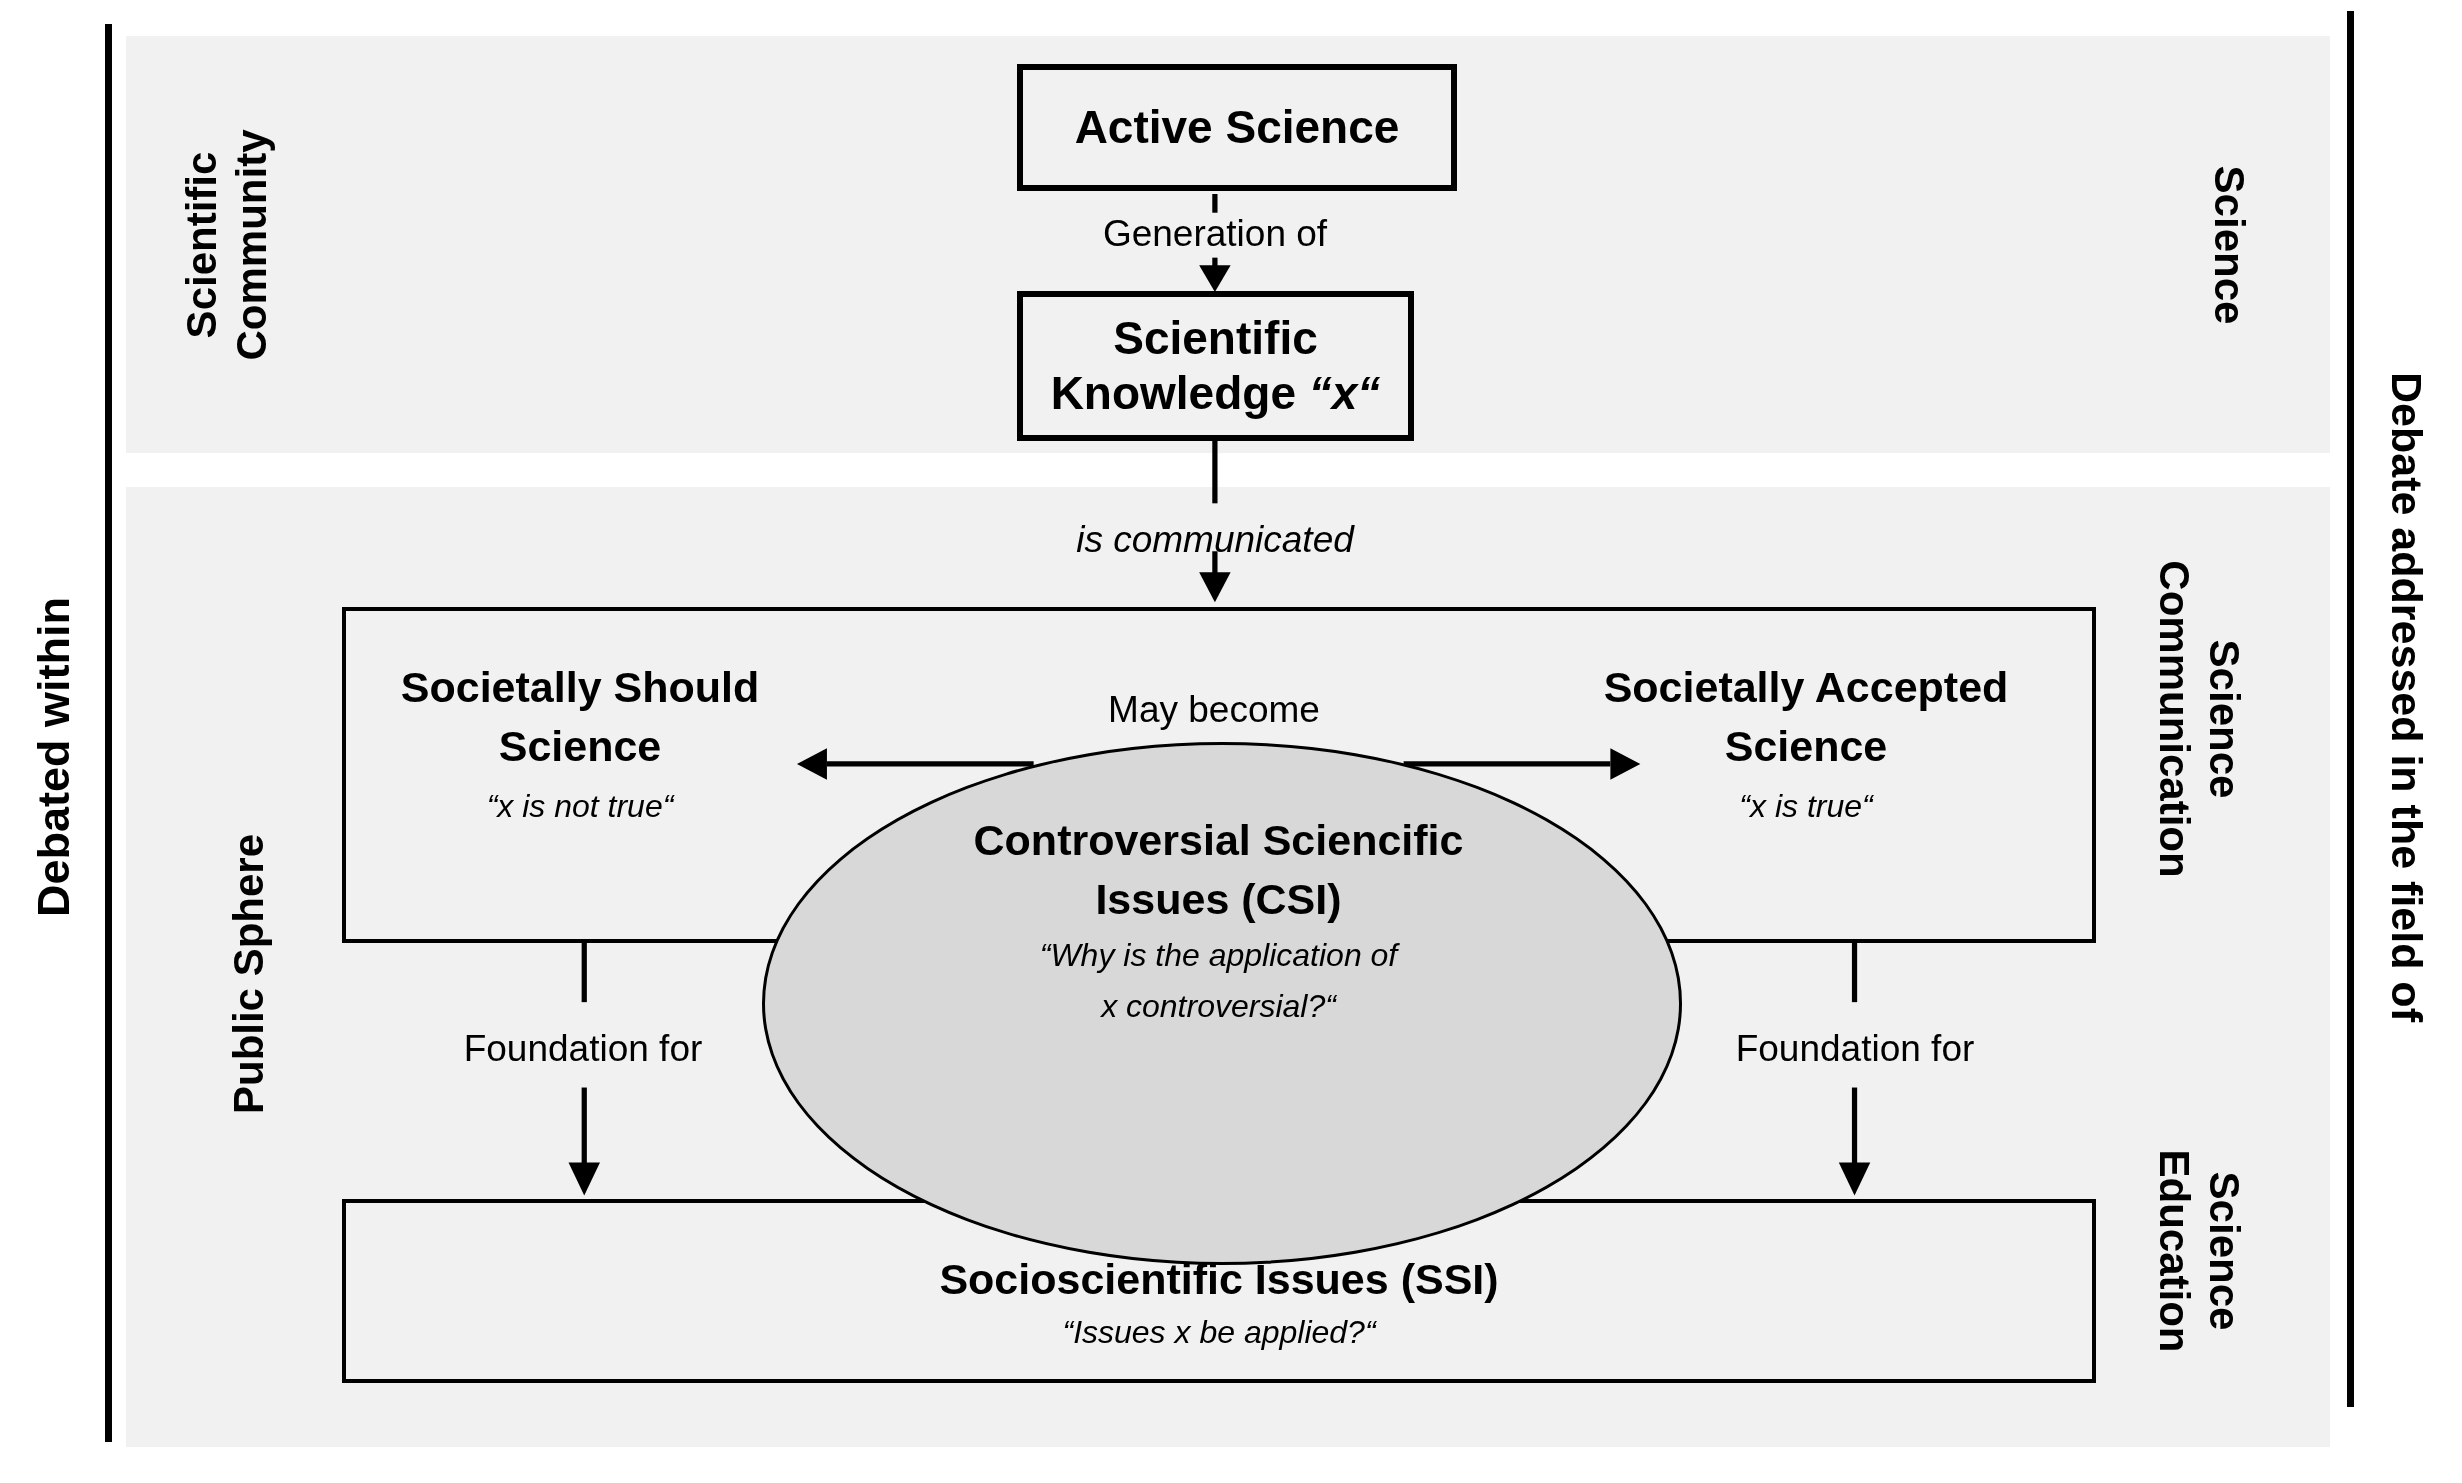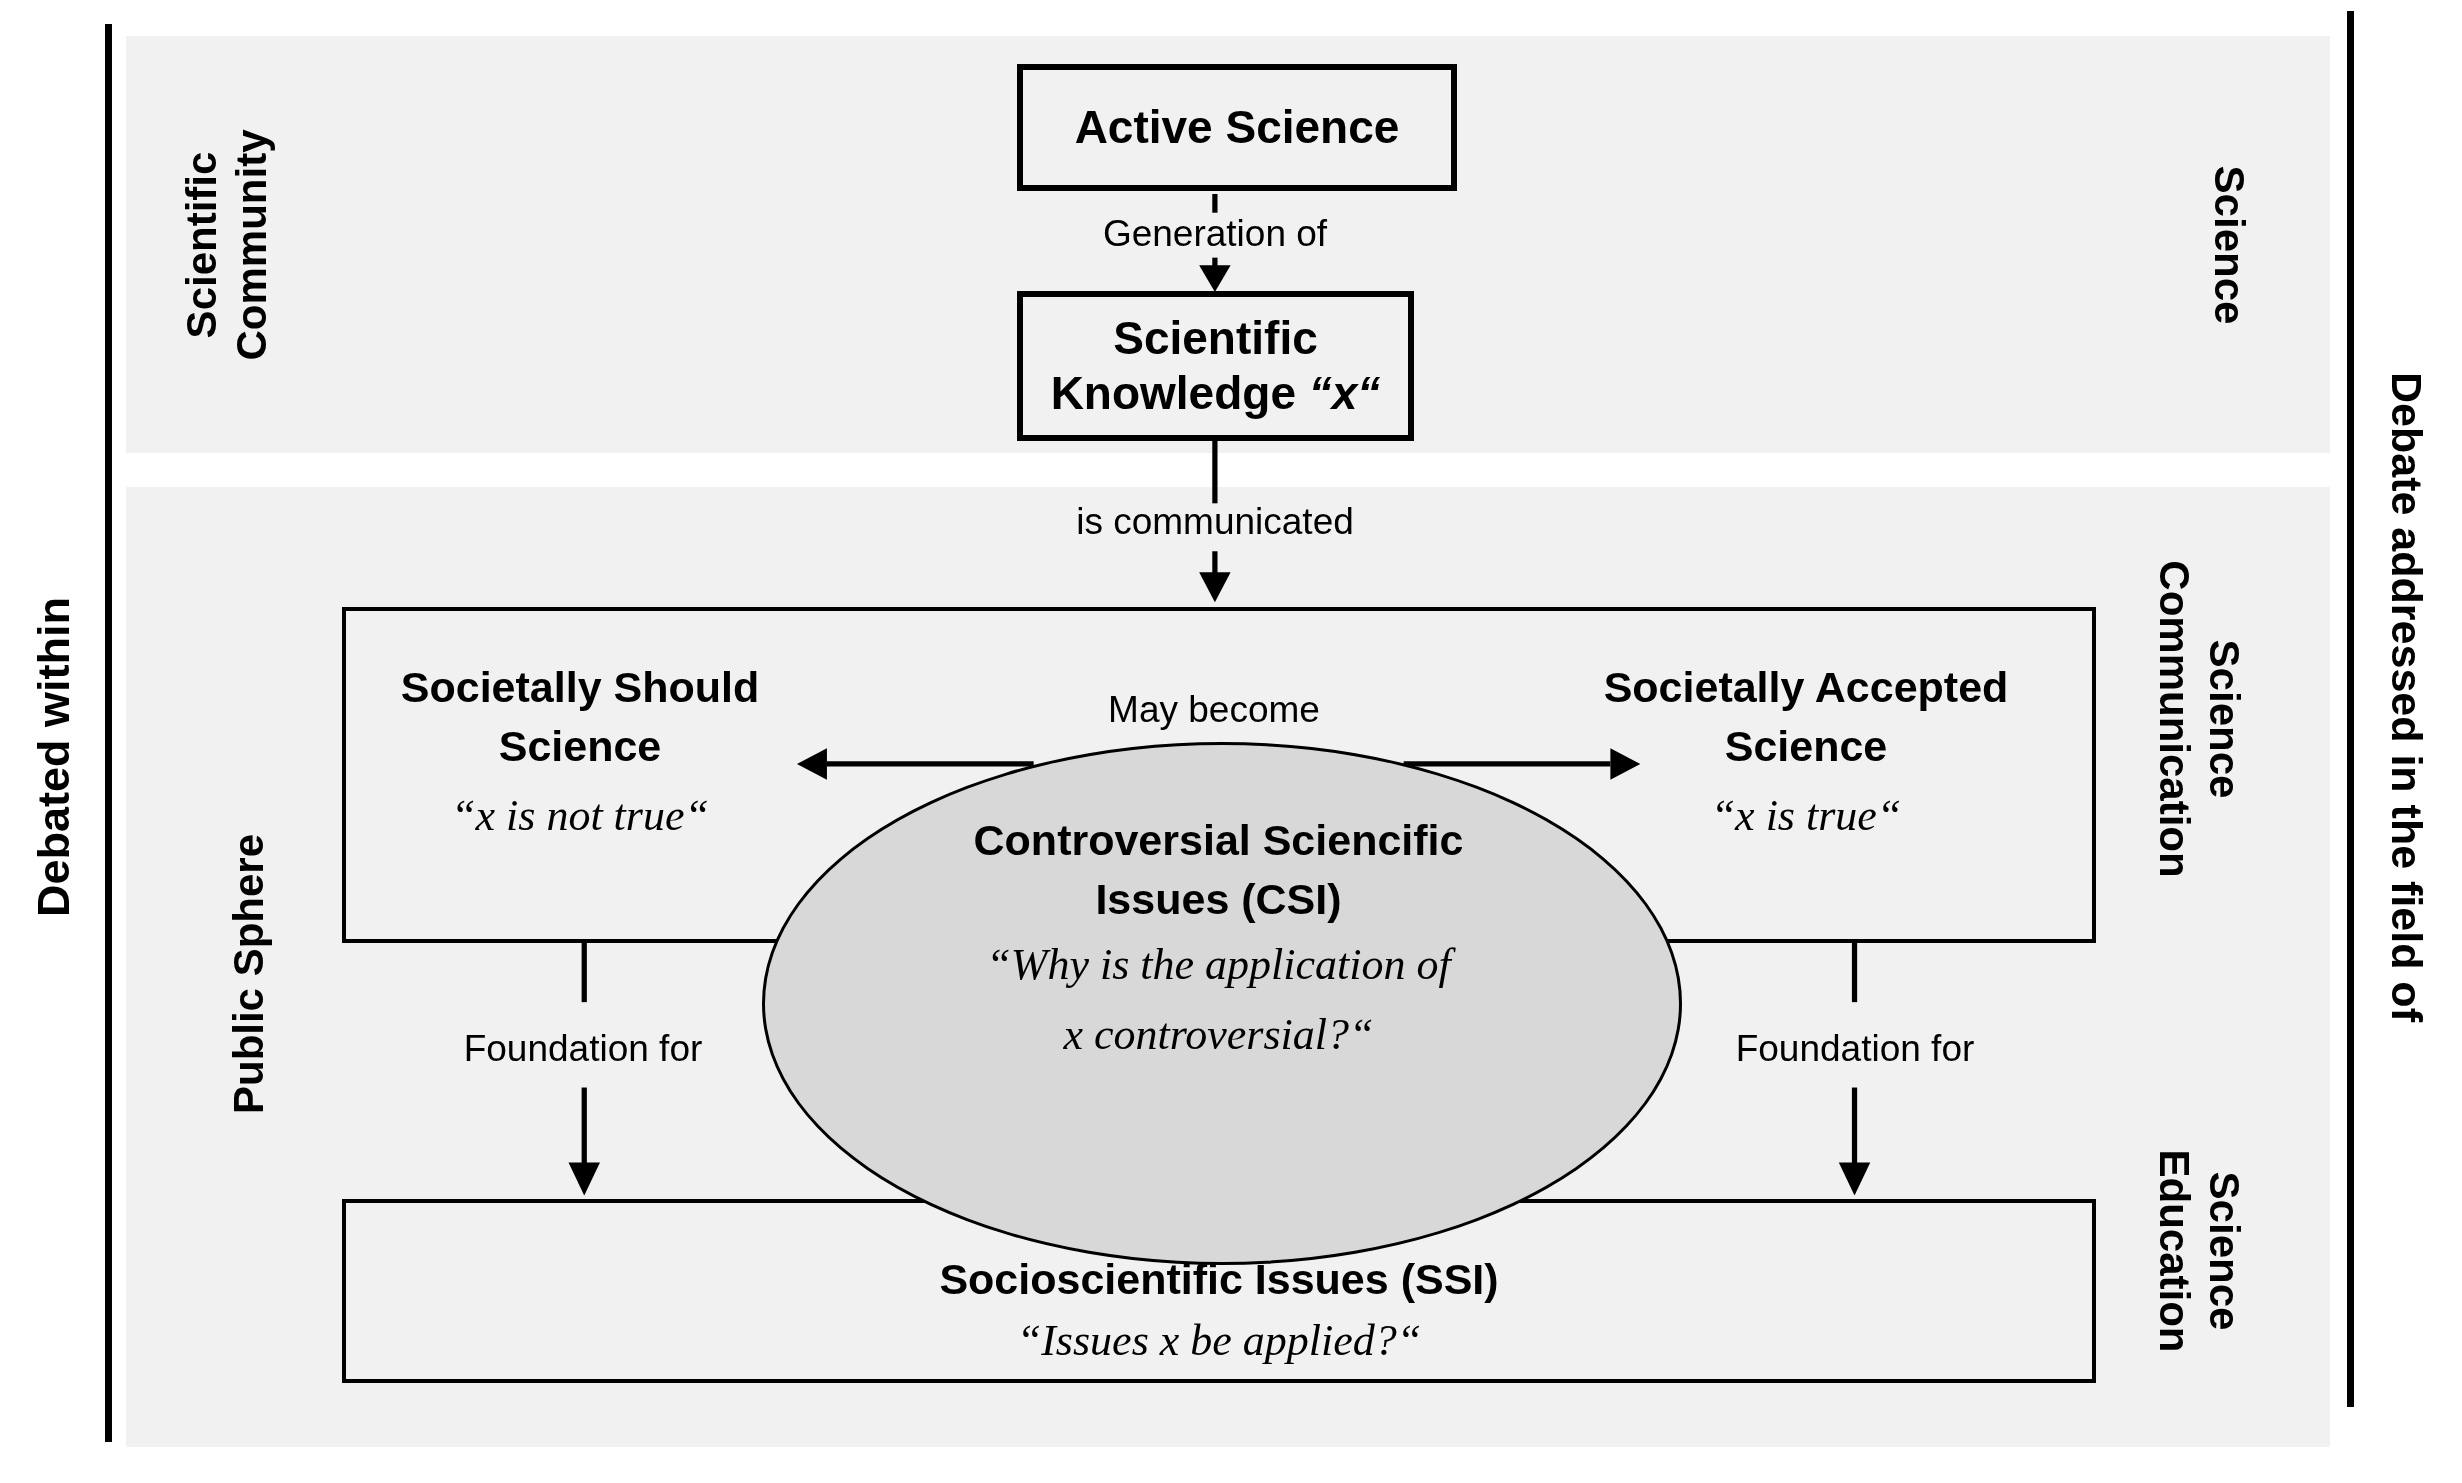--- a/index.html
+++ b/index.html
@@ -28,21 +28,21 @@
   .ctr{transform:translate(-50%,-50%);}
   .rot-ccw{transform:translate(-50%,-50%) rotate(-90deg);}
   .rot-cw{transform:translate(-50%,-50%) rotate(90deg);}
   .pre{white-space:pre-line;}
   .nowrap{white-space:nowrap;}
 
   .b62{font-size:46px;font-weight:bold;line-height:1.2;}
   .b58{font-size:43px;font-weight:bold;line-height:1.38;}
   .b56{font-size:42px;font-weight:bold;line-height:1.2;}
   .b60{font-size:45px;font-weight:bold;line-height:1.2;}
-  .i54{font-size:44px;font-style:italic;line-height:1.6;font-family:Liberation Serif, serif;}
+  .i54{font-size:32px;font-style:italic;line-height:1.6;}
   .p50{font-size:37px;font-weight:normal;line-height:1.2;}
 
   svg.arrows{position:absolute;left:0;top:0;z-index:3;}
   svg.arrows line{stroke:#000;stroke-width:7;}
   svg.arrows polygon{fill:#000;}
 
   .block-title{margin:0;}
   .block-quote{margin-top:4.5px;}
 </style>
 </head>
@@ -76,21 +76,21 @@
     <div class="b62">
       <div>Scientific</div>
       <div class="nowrap"><span>Knowledge </span><i>“x“</i></div>
     </div>
   </div>
 
   <div class="box box-middle"></div>
   <div class="box box-bottom"></div>
 
   <div class="txt ctr p50 nowrap" style="left:1215px;top:234px;">Generation of</div>
-  <div class="txt ctr p50 nowrap" style="left:1215px;top:522px;">is communicated</div>
+  <div class="txt ctr p50 nowrap" style="left:1215px;top:540px;font-style:italic;">is communicated</div>
   <div class="txt ctr p50 nowrap" style="left:1214px;top:710px;">May become</div>
   <div class="txt ctr p50 nowrap" style="left:583px;top:1049px;">Foundation for</div>
   <div class="txt ctr p50 nowrap" style="left:1855px;top:1049px;">Foundation for</div>
 
   <div class="txt" style="left:333px;top:658px;width:494px;">
     <div class="b58 pre block-title">Societally Should
 Science</div>
     <div class="i54 block-quote nowrap">“x is not true“</div>
   </div>
   <div class="txt" style="left:1559px;top:658px;width:494px;">

